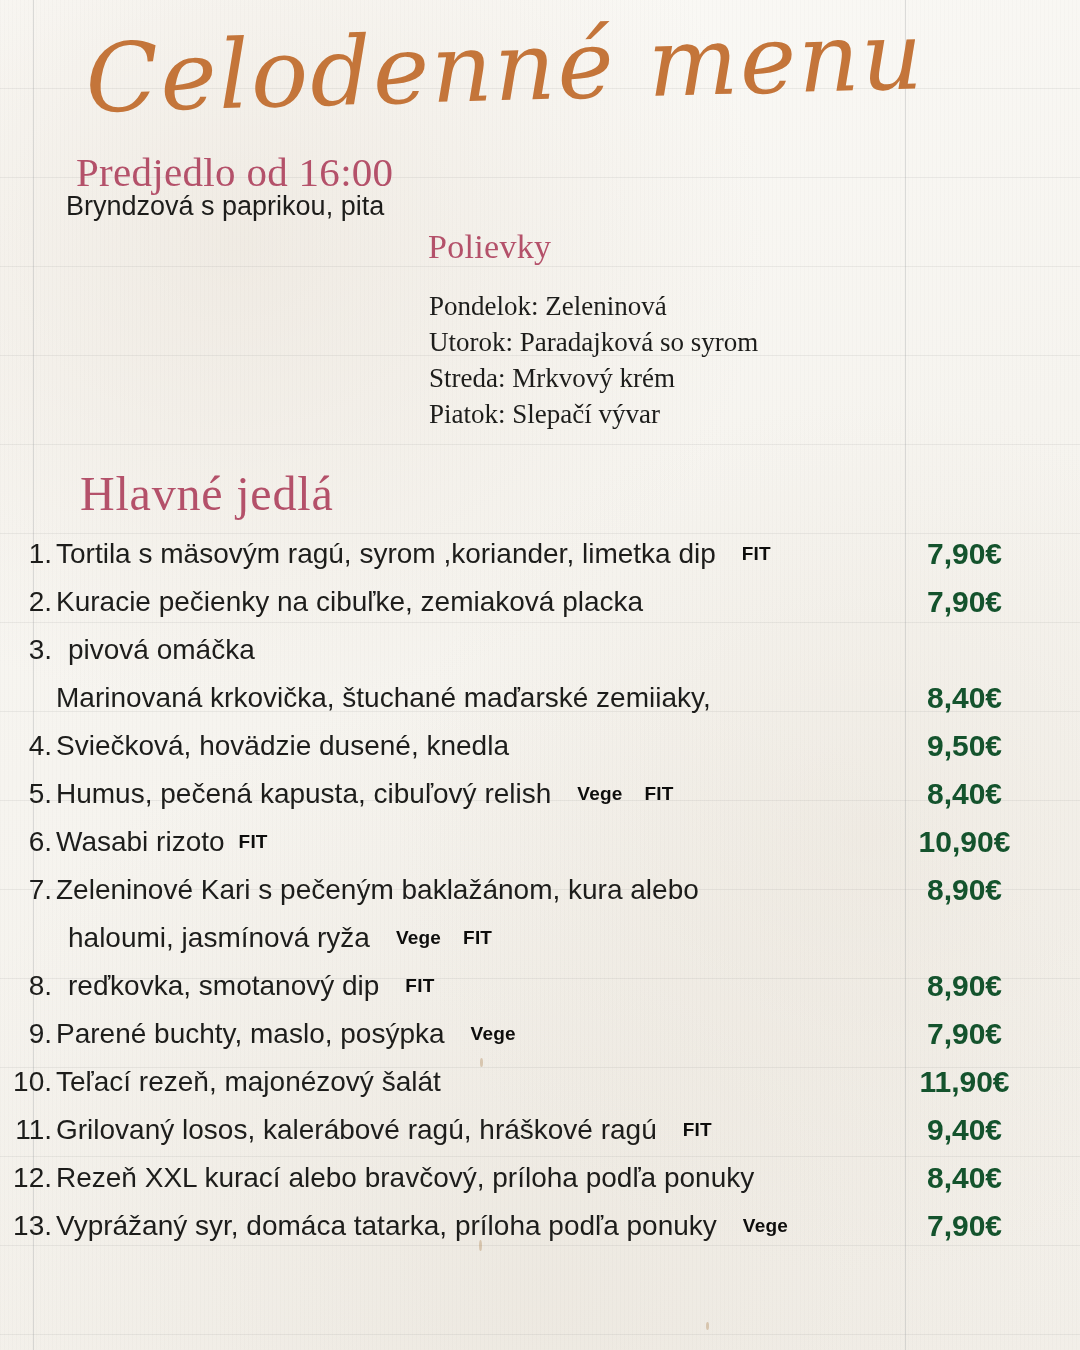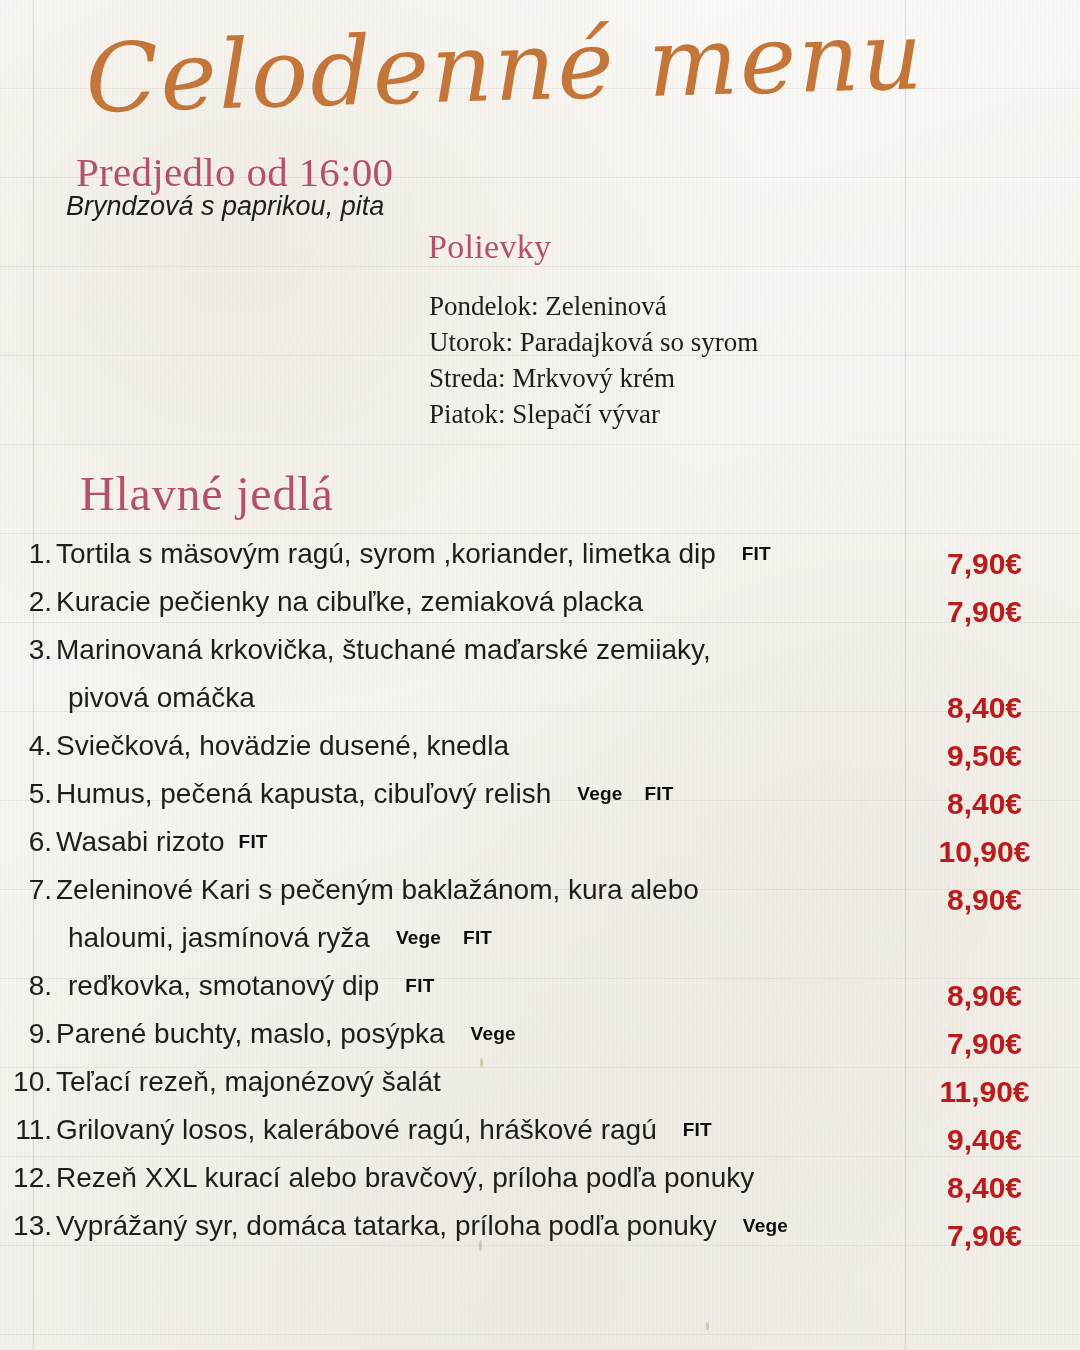--- a/index.html
+++ b/index.html
@@ -113,21 +113,20 @@
     letter-spacing: 0.8px;
   }
 
   
   .body-text {
     color: #1d1d1b;
     font-family: "Liberation Sans", sans-serif;
     font-size: 27px;
     line-height: 1.0;
     white-space: nowrap;
-    font-style: italic;
   }
   #appetizer-item {
     position: absolute;
     left: 66px;
     top: 193px;
   }
 
   
   #soups-list {
     position: absolute;
@@ -184,29 +183,28 @@
     font-weight: bold;
     font-size: 19px;
     letter-spacing: 0.2px;
     color: #0d0d0c;
     vertical-align: 3px;
     margin-left: 26px;
   }
   .tag + .tag { margin-left: 22px; }
   .dish-price {
     position: absolute;
-    left: 912px;
+    left: 892px;
     width: 145px;
     text-align: center;
     font-weight: bold;
     font-size: 30px;
     line-height: 48px;
-    color: #b91c1c;
-    white-space: nowrap;
-    margin-top: 10px;
+    color: #14532d;
+    white-space: nowrap;
   }
   .dish-row.two-line .dish-price {  }
   .dish-row.price-second .dish-price { top: 48px; }
 </style>
 </head>
 <body>
 
 <div id="paper-bg"></div>
 <div class="vrule" id="vrule-left"></div>
 <div class="vrule" id="vrule-right"></div>
@@ -244,22 +242,22 @@
       <div class="dish-row">
         <div class="dish-num">2.</div>
         <div class="dish-body">
           <span class="dish-line"><span>Kuracie pečienky na cibuľke, zemiaková placka</span></span>
         </div>
         <div class="dish-price">7,90€</div>
       </div>
       <div class="dish-row two-line price-second">
         <div class="dish-num">3.</div>
         <div class="dish-body">
+          <span class="dish-line cont"><span>pivová omáčka</span></span>
           <span class="dish-line"><span>Marinovaná krkovička, štuchané maďarské zemiiaky,</span></span>
-          <span class="dish-line cont"><span>pivová omáčka</span></span>
         </div>
         <div class="dish-price">8,40€</div>
       </div>
       <div class="dish-row">
         <div class="dish-num">4.</div>
         <div class="dish-body">
           <span class="dish-line"><span>Sviečková, hovädzie dusené, knedla</span></span>
         </div>
         <div class="dish-price">9,50€</div>
       </div>

